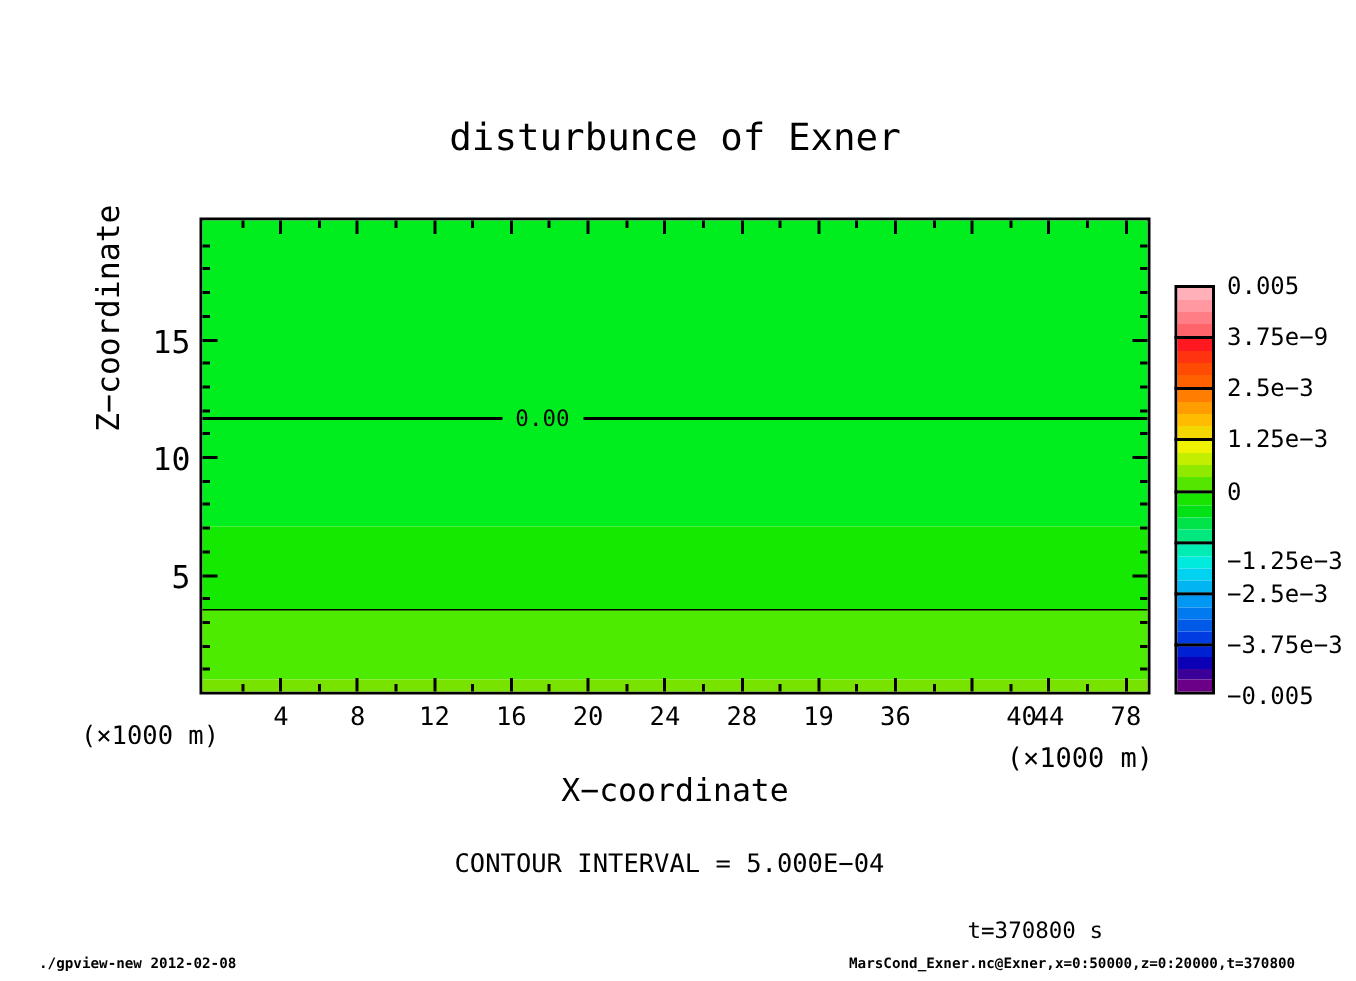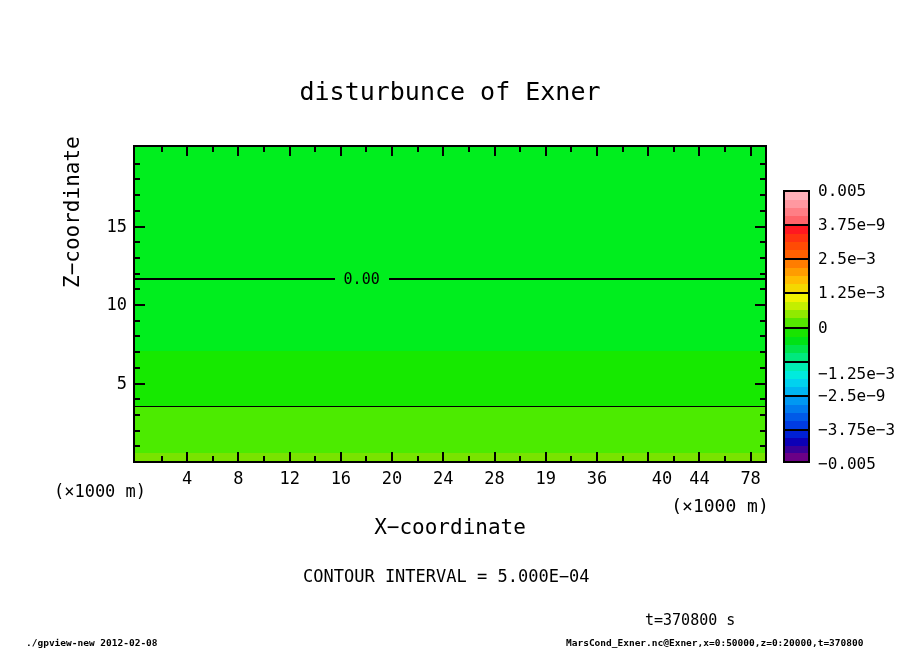--- a/index.html
+++ b/index.html
@@ -6,21 +6,21 @@
   #page{position:relative;width:904px;height:654px;background:#ffffff;overflow:hidden;
         font-family:"DejaVu Sans Mono",monospace;color:#000;}
   .abs{position:absolute;}
   #title{left:133px;top:77px;width:634px;text-align:center;font-size:25px;letter-spacing:0px;white-space:nowrap;}
   #plot{left:133px;top:145px;width:634px;height:318px;border:2px solid #000;box-sizing:border-box;}
   .band{position:absolute;left:0;width:100%;}
   .tick{position:absolute;background:#000;}
   .contour{position:absolute;background:#000;}
   .contour-label{position:absolute;font-size:15px;text-align:center;white-space:nowrap;}
   .xlab{position:absolute;width:40px;text-align:center;font-size:17px;}
-  .ylab{position:absolute;width:50px;text-align:right;font-size:17px;}
+  .ylab{position:absolute;width:50px;text-align:right;font-size:21px;}
   #y-axis-title{left:60px;top:288px;width:30px;font-size:21px;white-space:nowrap;
                 transform:rotate(-90deg);transform-origin:left top;}
   #x-units-left{left:40px;top:481px;width:120px;font-size:17px;text-align:center;white-space:nowrap;}
   #x-units-right{left:650px;top:495px;width:140px;font-size:18px;text-align:center;white-space:nowrap;}
   #x-axis-title{left:133px;top:515px;width:634px;text-align:center;font-size:21px;white-space:nowrap;}
   #contour-interval{left:303px;top:566px;font-size:17px;white-space:nowrap;}
   #time-note{left:645px;top:611px;font-size:15px;white-space:nowrap;}
   #footer-left{left:26px;top:637px;font-size:9.5px;font-weight:bold;white-space:nowrap;}
   #footer-right{left:566px;top:637px;font-size:9.5px;font-weight:bold;white-space:nowrap;}
   #colorbar{left:783px;top:190px;width:27px;height:273px;}
@@ -189,35 +189,35 @@
         <div class="cb-sub" style="background: rgb(107, 0, 134);"></div>
       </div>
     </div>
   <div id="cb-labels" class="abs">
       <div class="cb-lab" style="top: -9px;">0.005</div>
       <div class="cb-lab" style="top: 25.125px;">3.75e−9</div>
       <div class="cb-lab" style="top: 59.25px;">2.5e−3</div>
       <div class="cb-lab" style="top: 93.375px;">1.25e−3</div>
       <div class="cb-lab" style="top: 127.5px;">0</div>
       <div class="cb-lab" style="top: 174px;">−1.25e−3</div>
-      <div class="cb-lab" style="top: 195.75px;">−2.5e−9</div>
+      <div class="cb-lab" style="top: 195.75px;">−2.5e−3</div>
       <div class="cb-lab" style="top: 229.875px;">−3.75e−3</div>
       <div class="cb-lab" style="top: 264px;">−0.005</div>
     </div>
 
   <div id="footer-left" class="abs">./gpview-new  2012-02-08</div>
   <div id="footer-right" class="abs">MarsCond_Exner.nc@Exner,x=0:50000,z=0:20000,t=370800</div>
 <div class="xlab abs" style="left: 167.22px; top: 468px;">4</div>
     <div class="xlab abs" style="left: 218.439px; top: 468px;">8</div>
     <div class="xlab abs" style="left: 269.659px; top: 468px;">12</div>
     <div class="xlab abs" style="left: 320.878px; top: 468px;">16</div>
     <div class="xlab abs" style="left: 372.098px; top: 468px;">20</div>
     <div class="xlab abs" style="left: 423.317px; top: 468px;">24</div>
     <div class="xlab abs" style="left: 474.537px; top: 468px;">28</div>
     <div class="xlab abs" style="left: 525.756px; top: 468px;">19</div>
     <div class="xlab abs" style="left: 576.976px; top: 468px;">36</div>
-    <div class="xlab abs" style="left: 642px; top: 468px;">40</div>
+    <div class="xlab abs" style="left: 661px; top: 468px;">40</div>
     <div class="xlab abs" style="left: 679.415px; top: 468px;">44</div>
     <div class="xlab abs" style="left: 730.634px; top: 468px;">78</div>
     <div class="ylab abs" style="left: 77px; top: 372.5px;">5</div>
     <div class="ylab abs" style="left: 77px; top: 294px;">10</div>
     <div class="ylab abs" style="left: 77px; top: 215.5px;">15</div>
   </div>
 
 </body></html>

